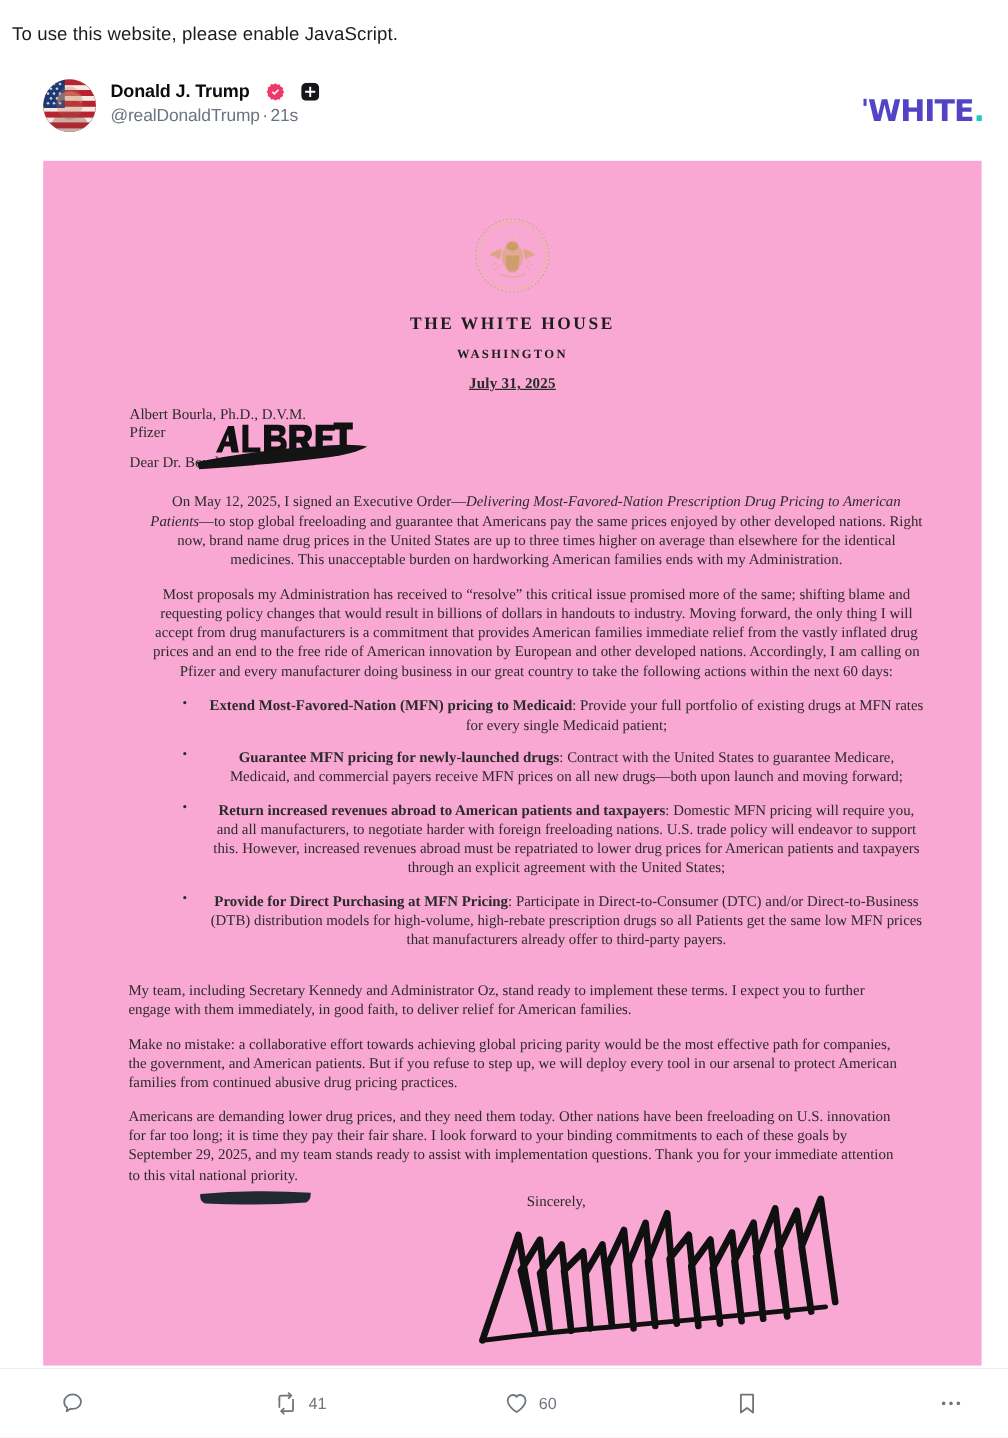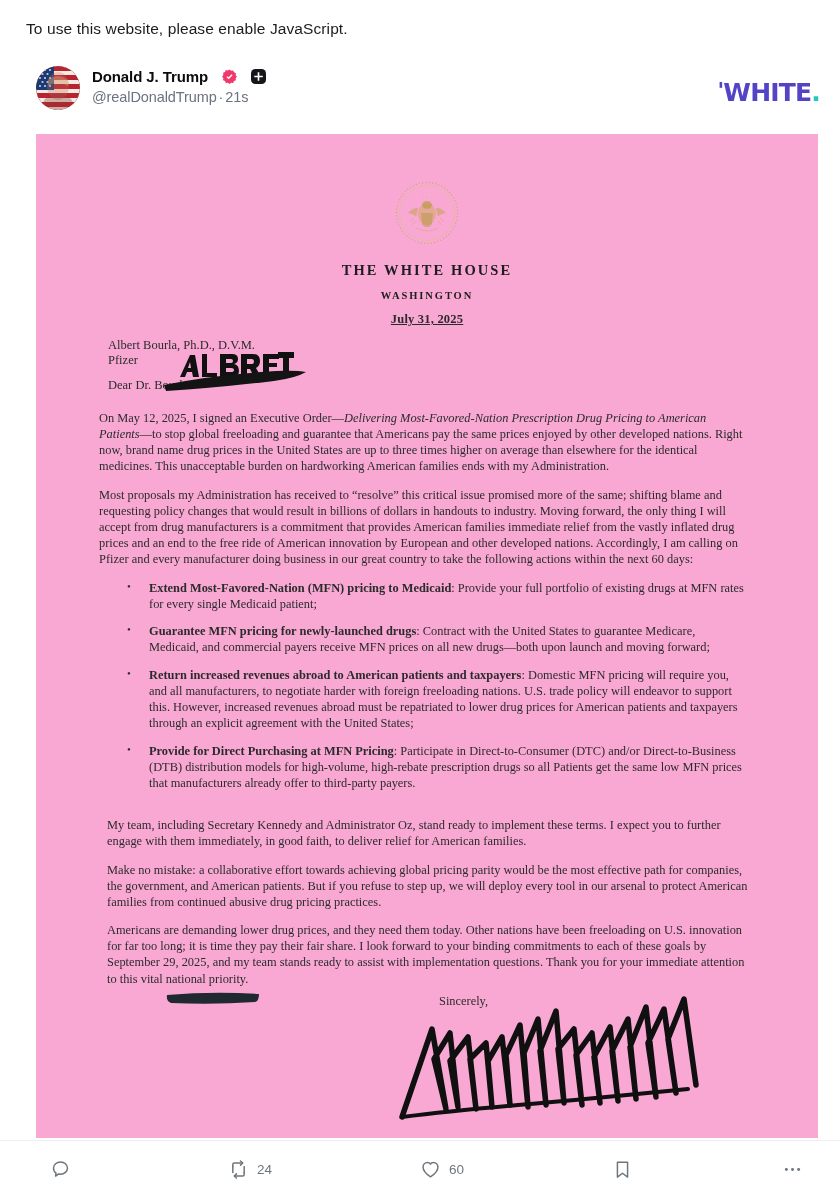--- a/index.html
+++ b/index.html
@@ -12,21 +12,21 @@
     width: 840px; height: 1198px;
     font-family: "Liberation Sans", sans-serif;
     color: #15181c;
     overflow: hidden;
     position: relative;
   }
 
   
   .js-notice {
     position: absolute;
-    left: 26px; top: 20px;
+    left: 10px; top: 20px;
     font-size: 15.5px;
     color: #1c1c1c;
     letter-spacing: .1px;
   }
 
   
   .post-header {
     position: absolute;
     left: 0; top: 58px;
     width: 840px; height: 62px;
@@ -161,26 +161,26 @@
   }
   .hw-strike {
     position: absolute;
     left: 120px; top: 235px;
     width: 160px; height: 26px;
     pointer-events: none;
   }
 
   .body-text {
     position: absolute;
-    left: 63px; top: 276px;
+    left: 88px; top: 276px;
     width: 646px;
     font-size: 12.4px;
     line-height: 1.295;
     color: #2b2b2b;
-    text-align: left;
+    text-align: center;
   }
   .body-text p { margin: 0 0 12.5px 0; }
   .body-text em { font-style: italic; }
 
   ul.actions {
     margin: 0 0 12px 0;
     padding-left: 50px;
     list-style: none;
   }
   ul.actions li {
@@ -421,21 +421,21 @@
   </div>
 
   <div class="act act-retruth">
     <svg width="21" height="21" viewBox="0 0 24 24" fill="none" stroke="#6e767d" stroke-width="1.7" stroke-linecap="round" stroke-linejoin="round">
       <path d="M5.5 8.5V6.3c0-.9.8-1.7 1.7-1.7h9.1"></path>
       <path d="M14.3 2.2l2.6 2.4-2.6 2.4"></path>
       <path d="M18.5 15.5v2.2c0 .9-.8 1.7-1.7 1.7H7.7"></path>
       <path d="M9.7 21.8l-2.6-2.4 2.6-2.4"></path>
       <path d="M5.5 8.5v7M18.5 8.5v7"></path>
     </svg>
-    <span class="count">24</span>
+    <span class="count">41</span>
   </div>
 
   <div class="act act-like">
     <svg width="21" height="21" viewBox="0 0 24 24" fill="none" stroke="#6e767d" stroke-width="1.7" stroke-linecap="round" stroke-linejoin="round">
       <path d="M12 20.3S3.5 15 3.5 9.2C3.5 6.3 5.8 4 8.6 4c1.9 0 3 1 3.4 1.8C12.4 5 13.5 4 15.4 4c2.8 0 5.1 2.3 5.1 5.2 0 5.8-8.5 11.1-8.5 11.1z"></path>
     </svg>
     <span class="count">60</span>
   </div>
 
   <div class="act act-book">

